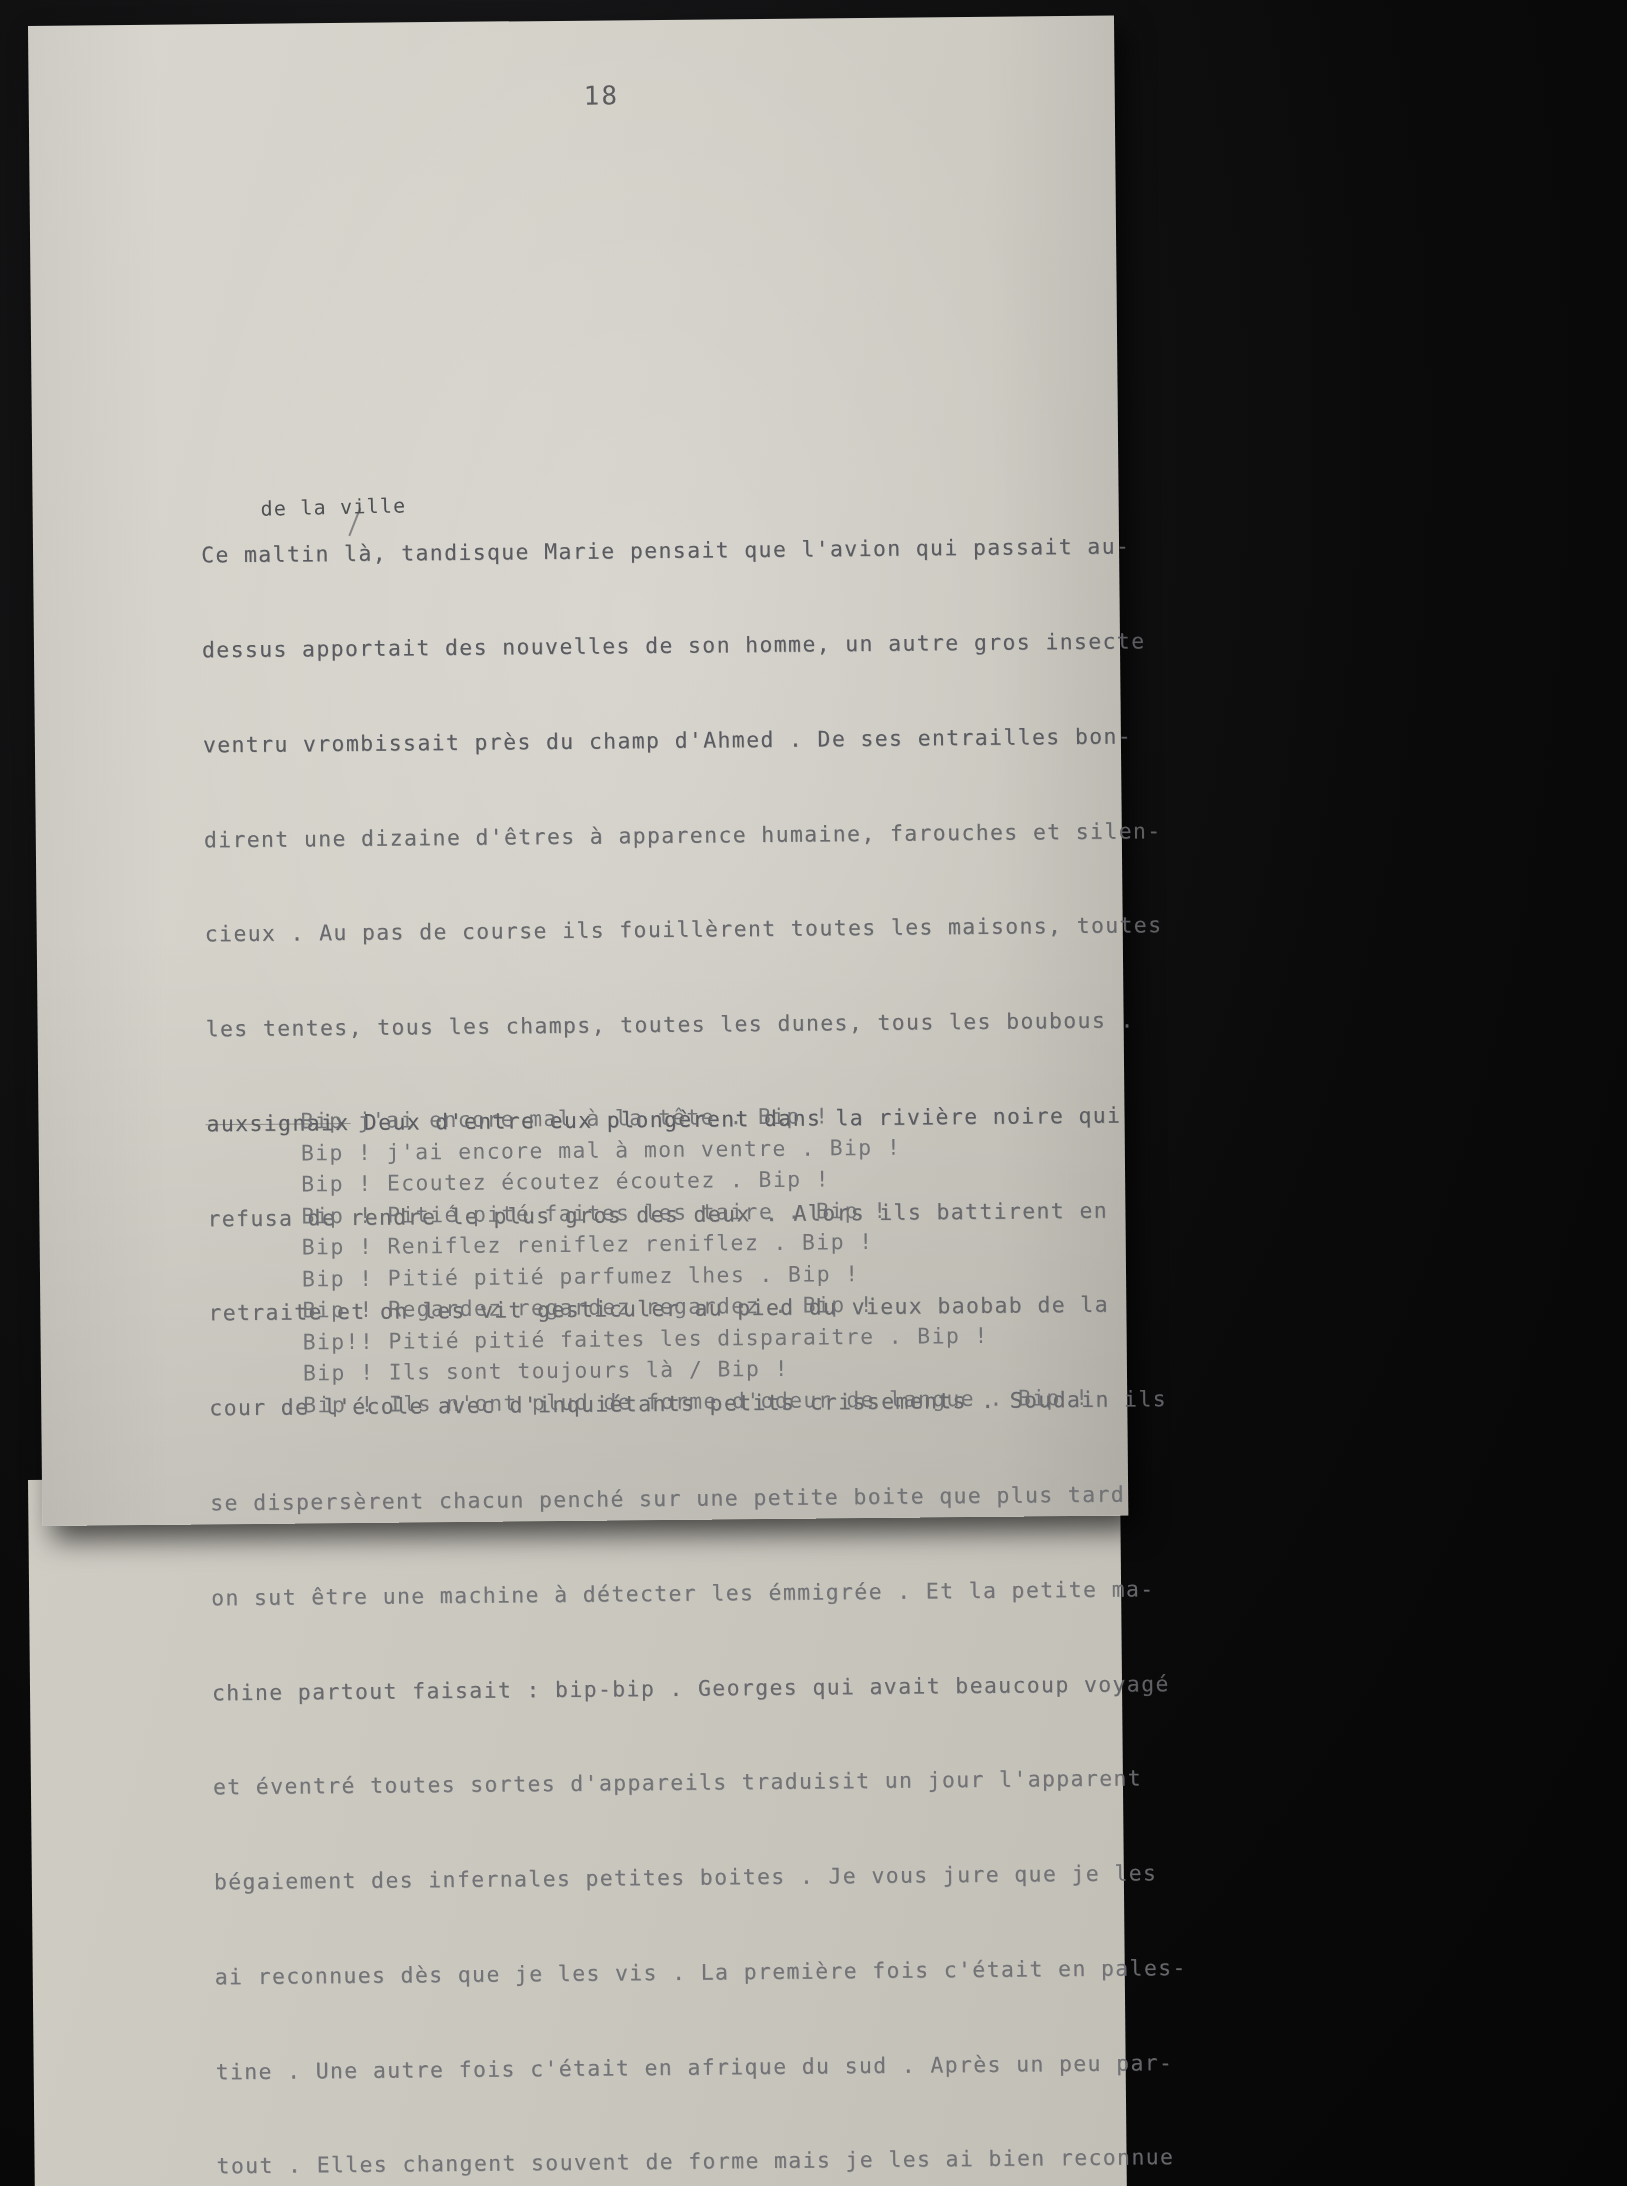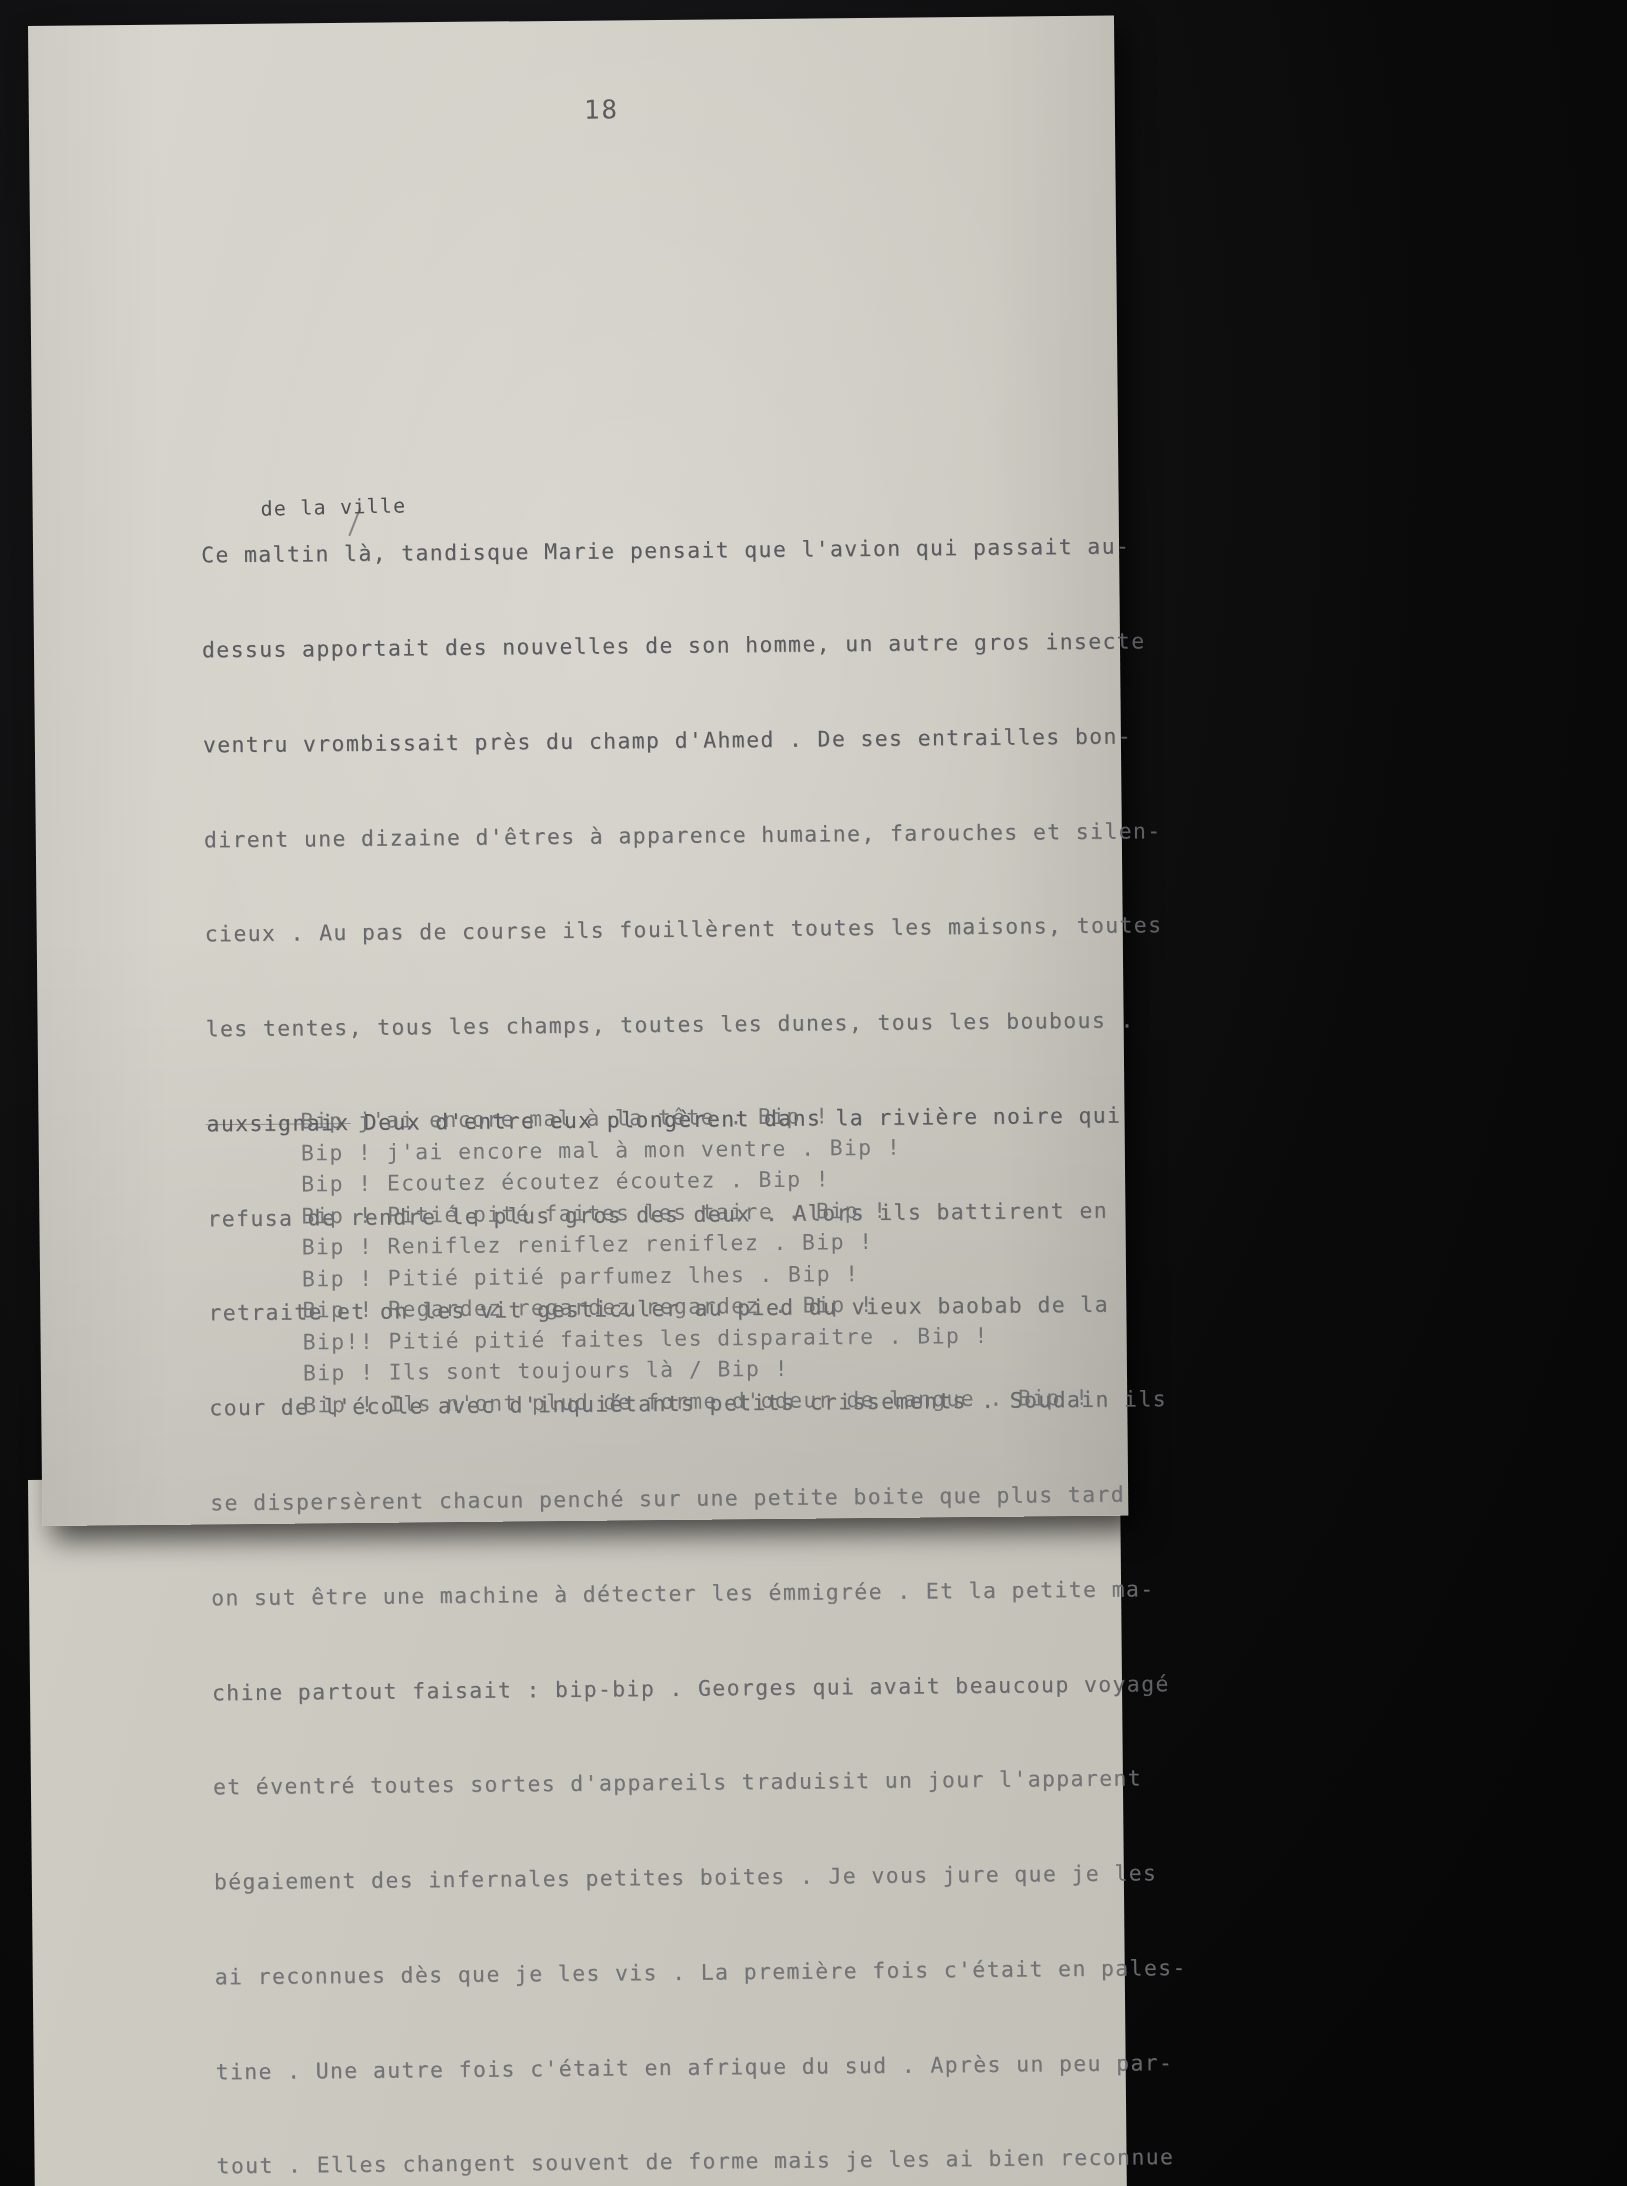--- a/index.html
+++ b/index.html
@@ -57,21 +57,21 @@
       radial-gradient(ellipse at 55% 40%, rgba(255,255,255,0.16) 0%, rgba(255,255,255,0.0) 55%),
       linear-gradient(to bottom, rgba(0,0,0,0.00) 60%, rgba(0,0,0,0.07) 100%),
       linear-gradient(to right, rgba(0,0,0,0.05) 0%, rgba(0,0,0,0.0) 12%, rgba(0,0,0,0.0) 88%, rgba(0,0,0,0.06) 100%);
     pointer-events: none;
   }
 
   
   #page-number {
     position: absolute;
     left: 555px;
-    top: 74px;
+    top: 60px;
     font-size: 26px;
     letter-spacing: 2px;
     color: #4c4c50;
     opacity: 0.88;
   }
 
   
   #typed-body {
     position: absolute;
     left: 168px;

